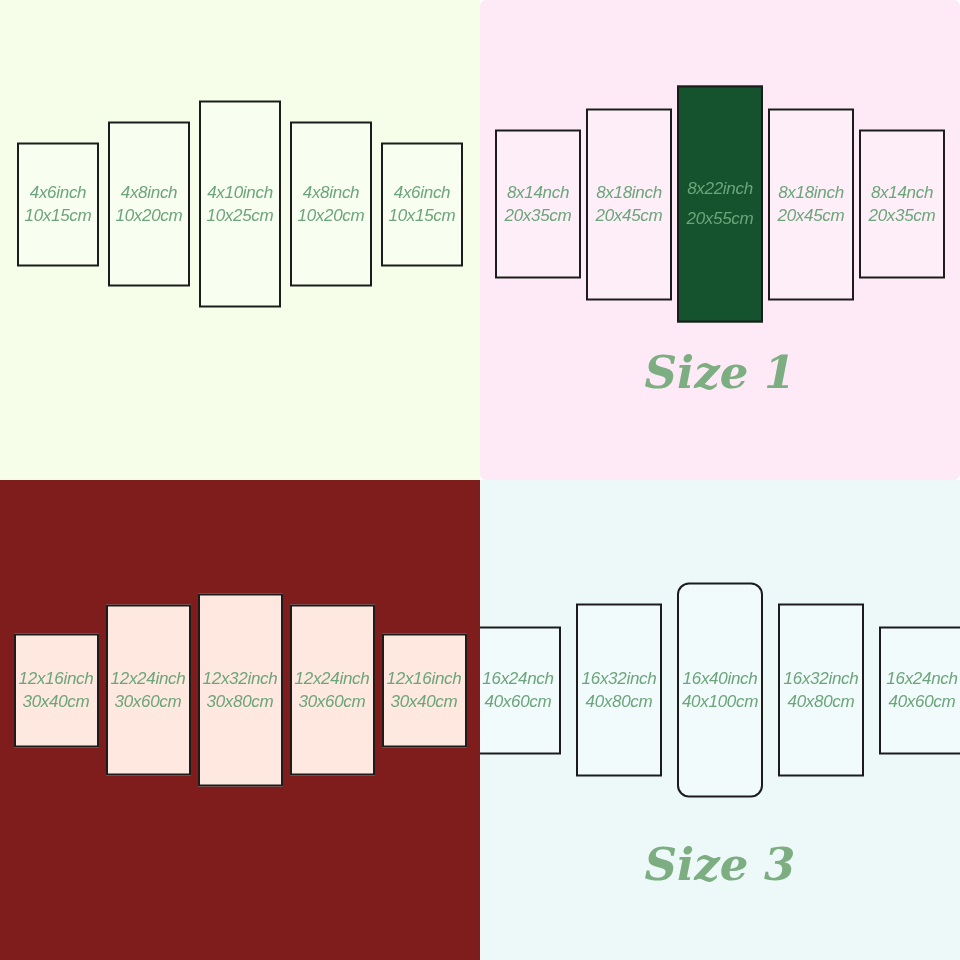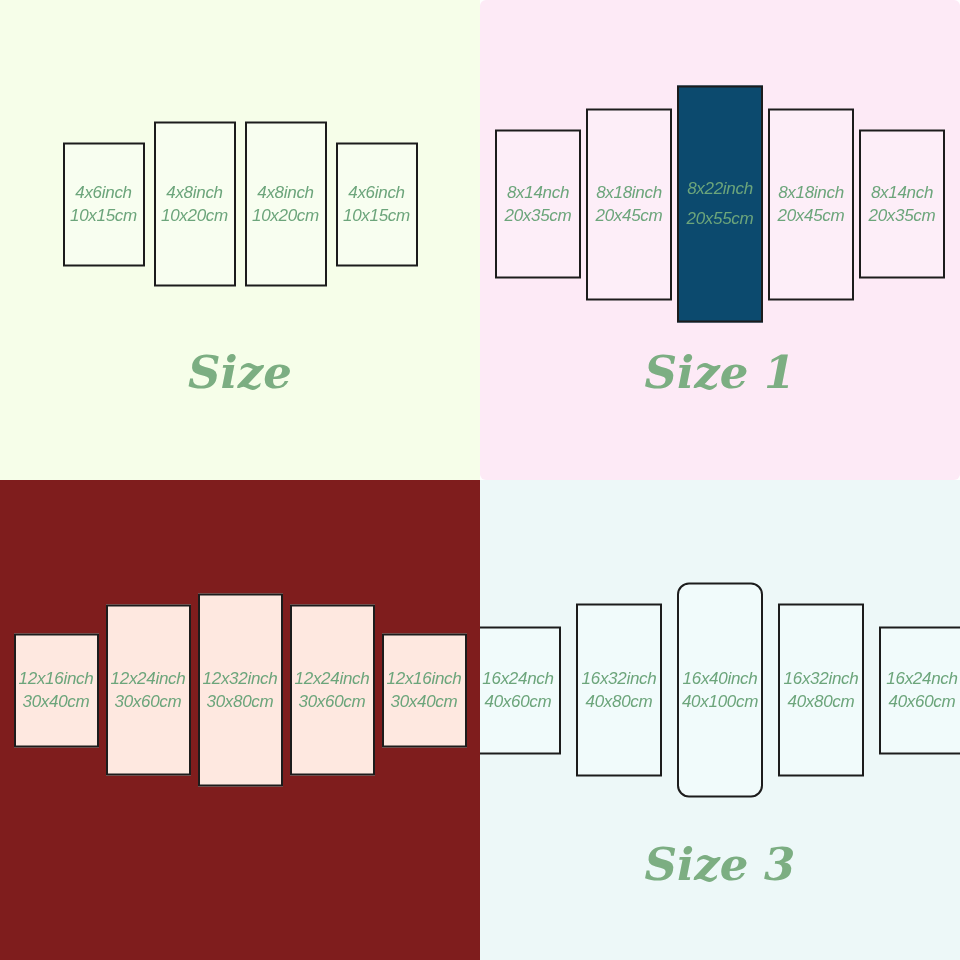--- a/index.html
+++ b/index.html
@@ -64,42 +64,45 @@
   <section class="quadrant" style="background: rgb(246, 254, 233);">
     <div class="panels" style="gap: 9px; top: 204px;">
         <div class="panel" style="width: 82px; height: 124px; background: rgb(248, 254, 240);">
           <div class="panel-line">4x6inch</div>
           <div class="panel-line">10x15cm</div>
         </div>
         <div class="panel" style="width: 82px; height: 165px; background: rgb(248, 254, 240);">
           <div class="panel-line">4x8inch</div>
           <div class="panel-line">10x20cm</div>
         </div>
+        <div class="panel" style="width: 82px; height: 207px; background: rgb(248, 254, 240);">
+          <div class="panel-line">4x10inch</div>
+          <div class="panel-line">10x25cm</div>
+        </div>
         <div class="panel" style="width: 82px; height: 165px; background: rgb(248, 254, 240);">
           <div class="panel-line">4x8inch</div>
           <div class="panel-line">10x20cm</div>
         </div>
         <div class="panel" style="width: 82px; height: 124px; background: rgb(248, 254, 240);">
           <div class="panel-line">4x6inch</div>
           <div class="panel-line">10x15cm</div>
         </div>
       </div>
-    <div class="label" style="top: 350px;">Size</div>
   </section>
   <section class="quadrant" style="background: rgb(253, 234, 246); border-radius: 6px;">
     <div class="panels" style="gap: 5px; top: 204px;">
         <div class="panel" style="width: 86px; height: 149px; background: rgb(253, 238, 248);">
           <div class="panel-line">8x14nch</div>
           <div class="panel-line">20x35cm</div>
         </div>
         <div class="panel" style="width: 86px; height: 192px; background: rgb(253, 238, 248);">
           <div class="panel-line">8x18inch</div>
           <div class="panel-line">20x45cm</div>
         </div>
-        <div class="panel" style="width: 86px; height: 237px; background: #0c4a6e; gap: 7px;">
+        <div class="panel" style="width: 86px; height: 237px; background: #14532d; gap: 7px;">
           <div class="panel-line">8x22inch</div>
           <div class="panel-line">20x55cm</div>
         </div>
         <div class="panel" style="width: 86px; height: 192px; background: rgb(253, 238, 248);">
           <div class="panel-line">8x18inch</div>
           <div class="panel-line">20x45cm</div>
         </div>
         <div class="panel" style="width: 86px; height: 149px; background: rgb(253, 238, 248);">
           <div class="panel-line">8x14nch</div>
           <div class="panel-line">20x35cm</div>

